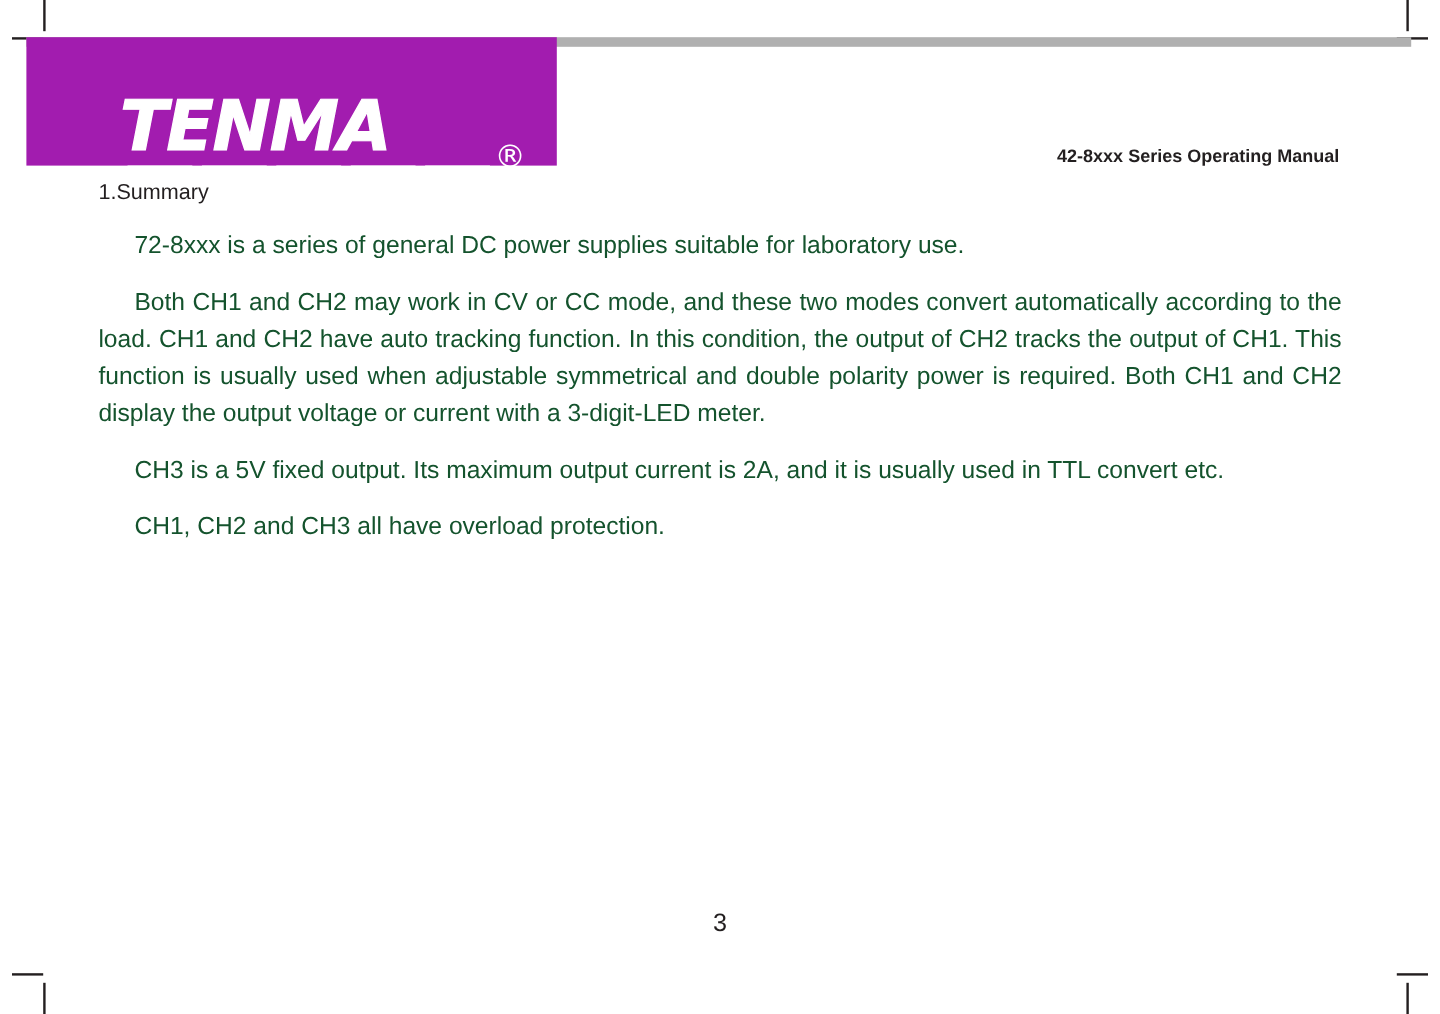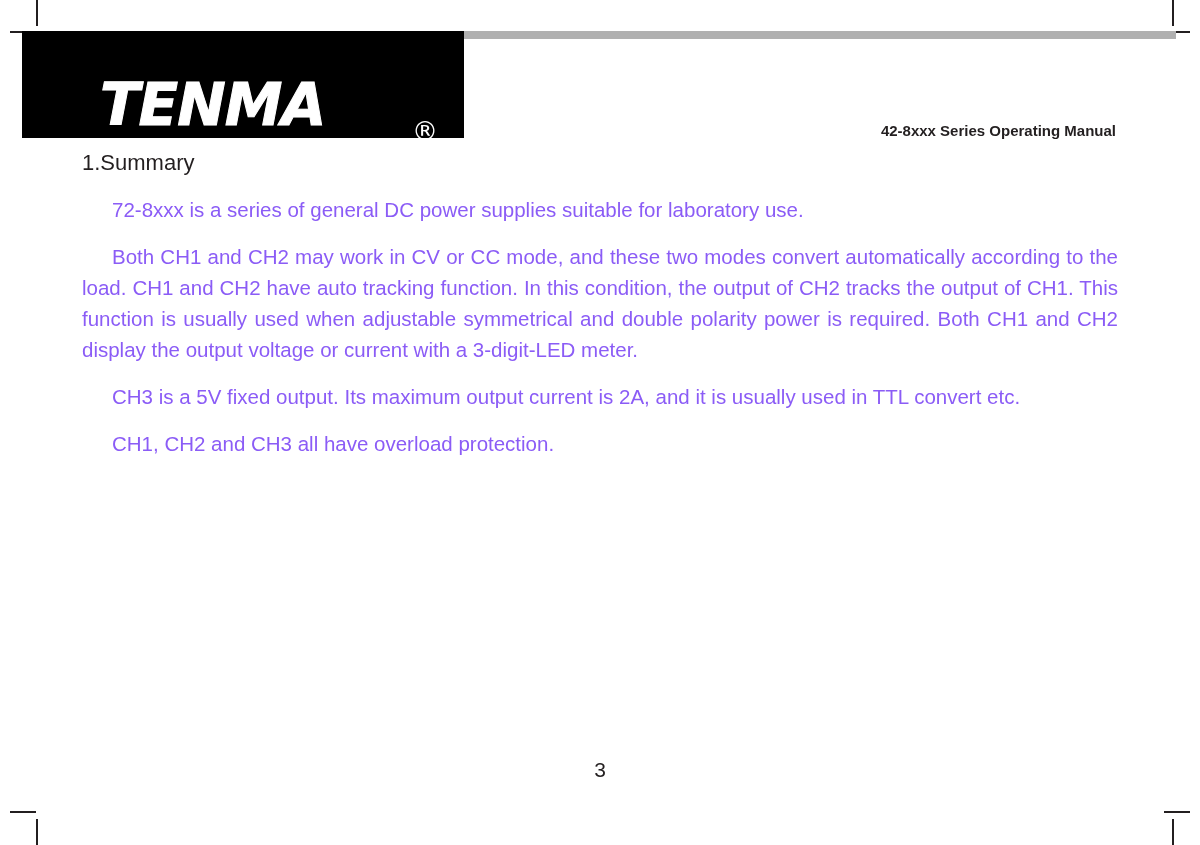--- a/index.html
+++ b/index.html
@@ -46,21 +46,21 @@
     width: 1154px;
     height: 8px;
     background: #b0b0b0;
   }
   .logo-block {
     position: absolute;
     left: 22px;
     top: 31px;
     width: 442px;
     height: 107px;
-    background: #000000;
+    background: #a21caf;
   }
 
   
   .logo {
     position: absolute;
     left: 78px;
     top: 45px;
     width: 350px;
     height: 80px;
   }
@@ -112,31 +112,31 @@
 
   
   .content {
     position: absolute;
     left: 82px;
     top: 150px;
     width: 1036px;
   }
   h1.section-title {
     margin: 0 0 18px 0;
-    font-size: 22px;
+    font-size: 18px;
     font-weight: normal;
     color: #231f20;
   }
   p.para {
     margin: 0 0 16px 0;
     font-size: 20.5px;
     line-height: 31px;
     text-align: justify;
     text-justify: inter-word;
-    color: #8b5cf6;
+    color: #14532d;
   }
   p.para.first-indent {
     text-indent: 30px;
   }
   p.para.last {
     margin-bottom: 15px;
   }
 
   .page-number {
     position: absolute;

